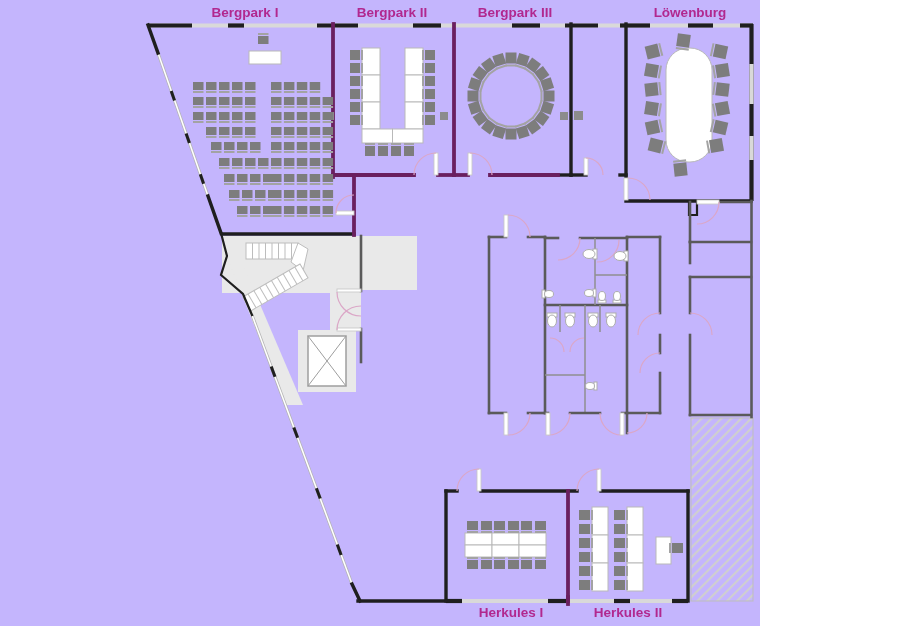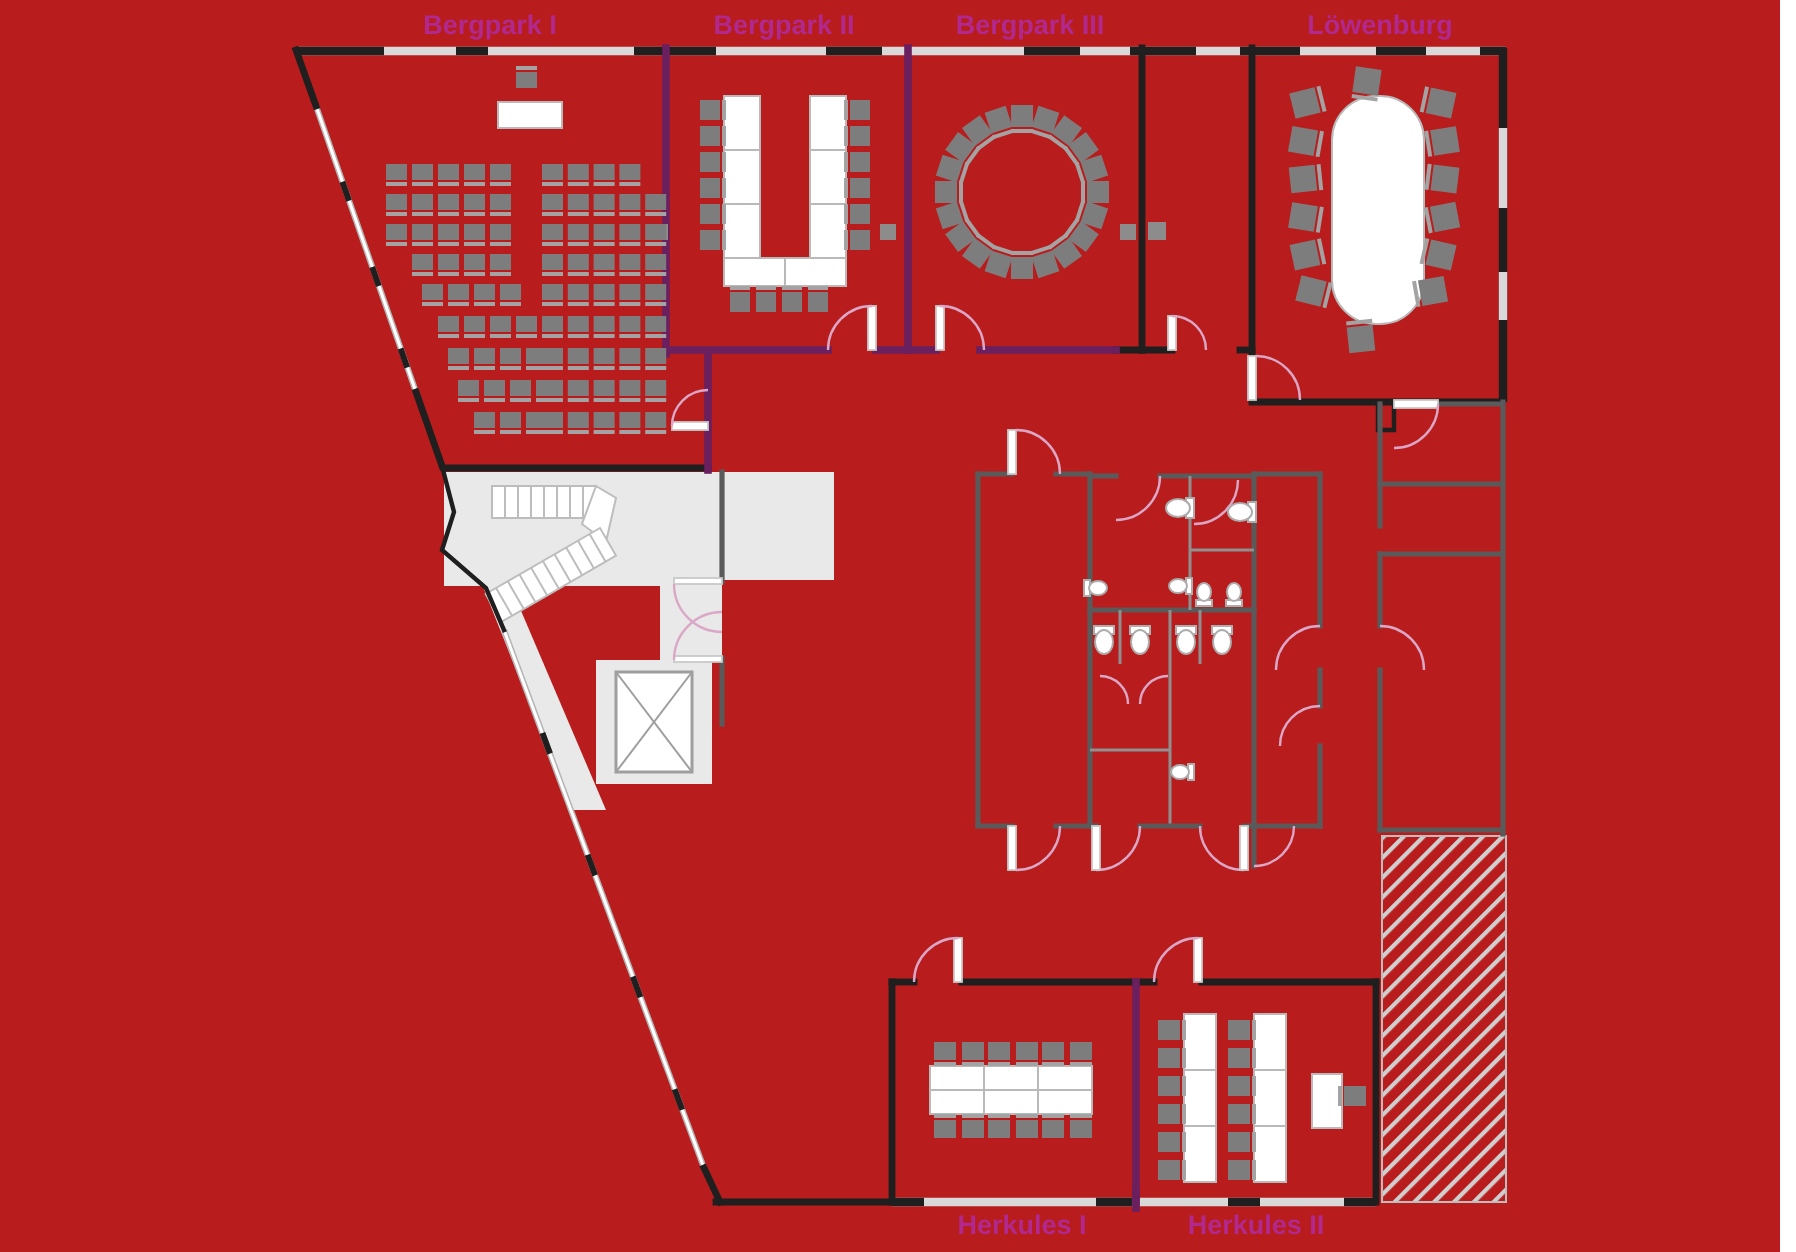--- a/index.html
+++ b/index.html
@@ -1,16 +1,16 @@
 <!DOCTYPE html>
 <html style="--label: #b1288f; --wall_black: #1f1f1f; --wall_purple: #6a1f5f; --wall_gray: #5a5a5a; --window_gray: #d9d9d9; --floor_gray: #e9e9e9; --door_arc: #dba7c7; --chair: #7d7d7d; --chair_bar: #a3a3a3; --table_stroke: #b9b9b9; --hatch: #cfcfcf;"><head>
 <meta charset="utf-8">
 <style>
   html,body{margin:0;padding:0;background:#ffffff;}
-  .canvas{position:relative;width:890px;height:626px;background:#b91c1c;overflow:hidden;
+  .canvas{position:relative;width:760px;height:626px;background:#c4b5fd;overflow:hidden;
           font-family:"Liberation Sans",sans-serif;}
   svg{display:block}
   .wb{stroke:var(--wall_black);stroke-width:3.4;fill:none;stroke-linecap:square}
   .wbthin{stroke:var(--wall_black);stroke-width:2.2;fill:none;stroke-linecap:square}
   .wp{stroke:var(--wall_purple);stroke-width:3.8;fill:none;stroke-linecap:square}
   .wg{stroke:var(--wall_gray);stroke-width:2.6;fill:none;stroke-linecap:square}
   .wt{stroke:#8f8f8f;stroke-width:1.5;fill:none}
   .win{stroke:var(--window_gray);stroke-width:4.2;fill:none}
   .winb{stroke:var(--wall_black);stroke-width:4.2;fill:none}
   .dl{stroke:#b4b4b4;stroke-width:3;fill:none}

